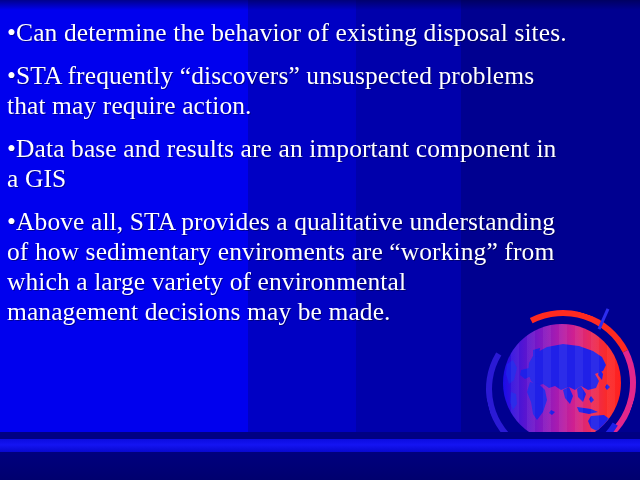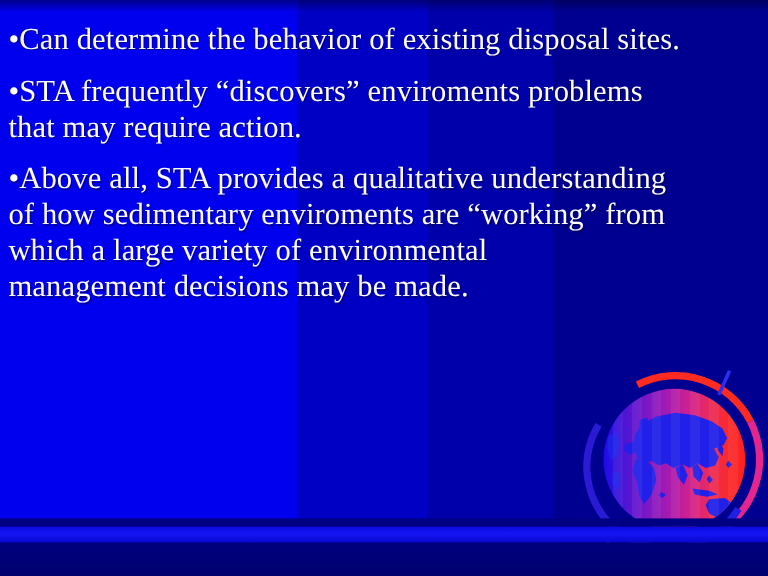--- a/index.html
+++ b/index.html
@@ -183,22 +183,24 @@
 </head>
 <body>
 
 <div id="slide">
 
   <div class="bg-bands"></div>
   <div class="bg-top-fade"></div>
 
   <div class="content">
     <p class="bullet-block">•Can determine the behavior of existing disposal sites.</p>
-    <p class="bullet-block">•STA frequently “discovers” enviroments problems
+    <p class="bullet-block">•STA frequently “discovers” unsuspected problems
 that may require action.</p>
+    <p class="bullet-block">•Data base and results are an important component in
+a GIS</p>
     <p class="bullet-block">•Above all, STA provides a qualitative understanding
 of how sedimentary enviroments are “working” from
 which a large variety of environmental
 management decisions may be made.</p>
   </div>
 
   <div class="logo">
 
     <div class="globe-arc-right"></div>
     <div class="globe-arc-left"></div>

